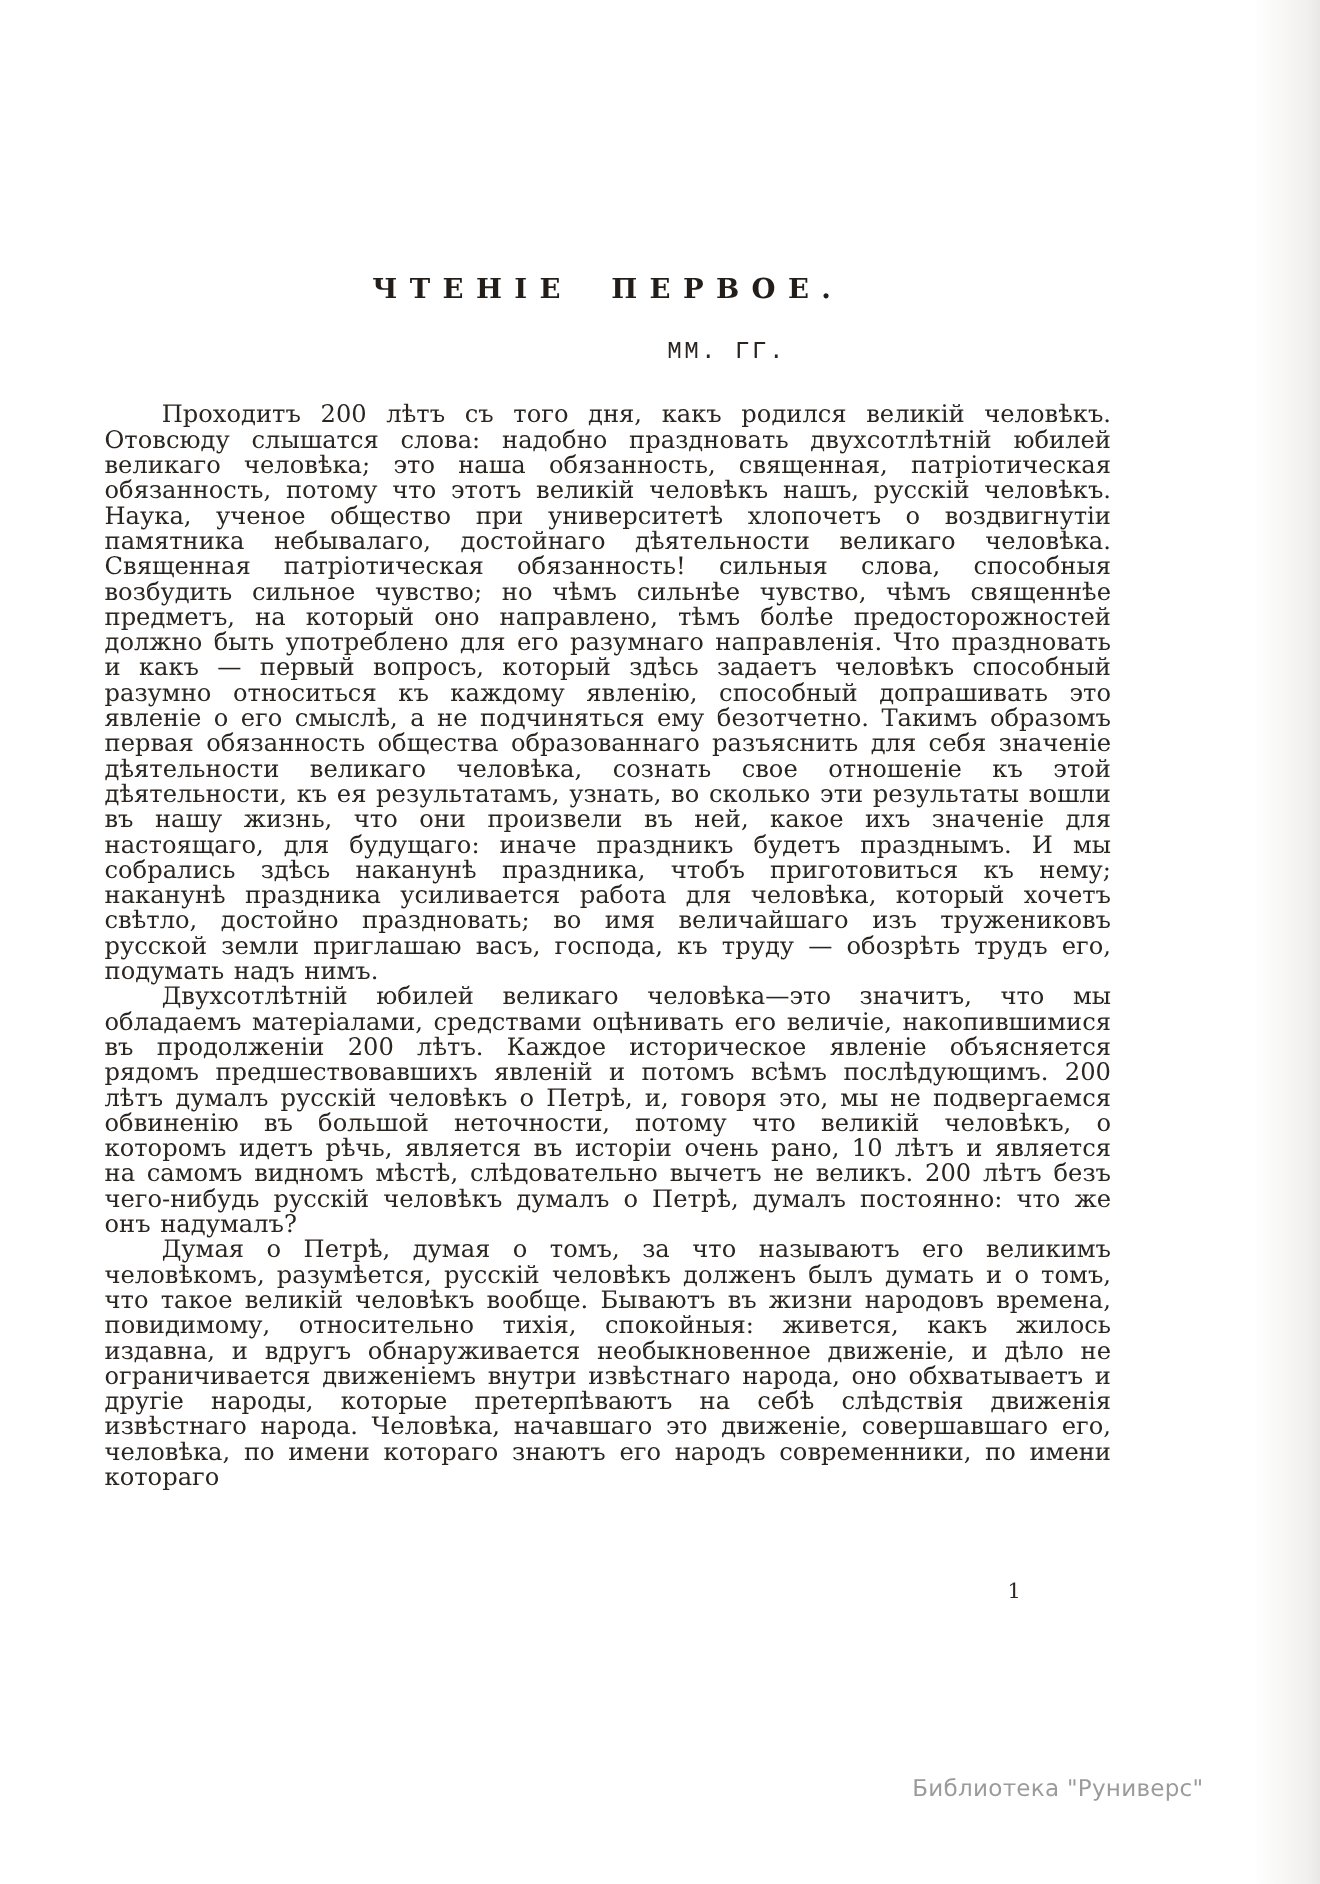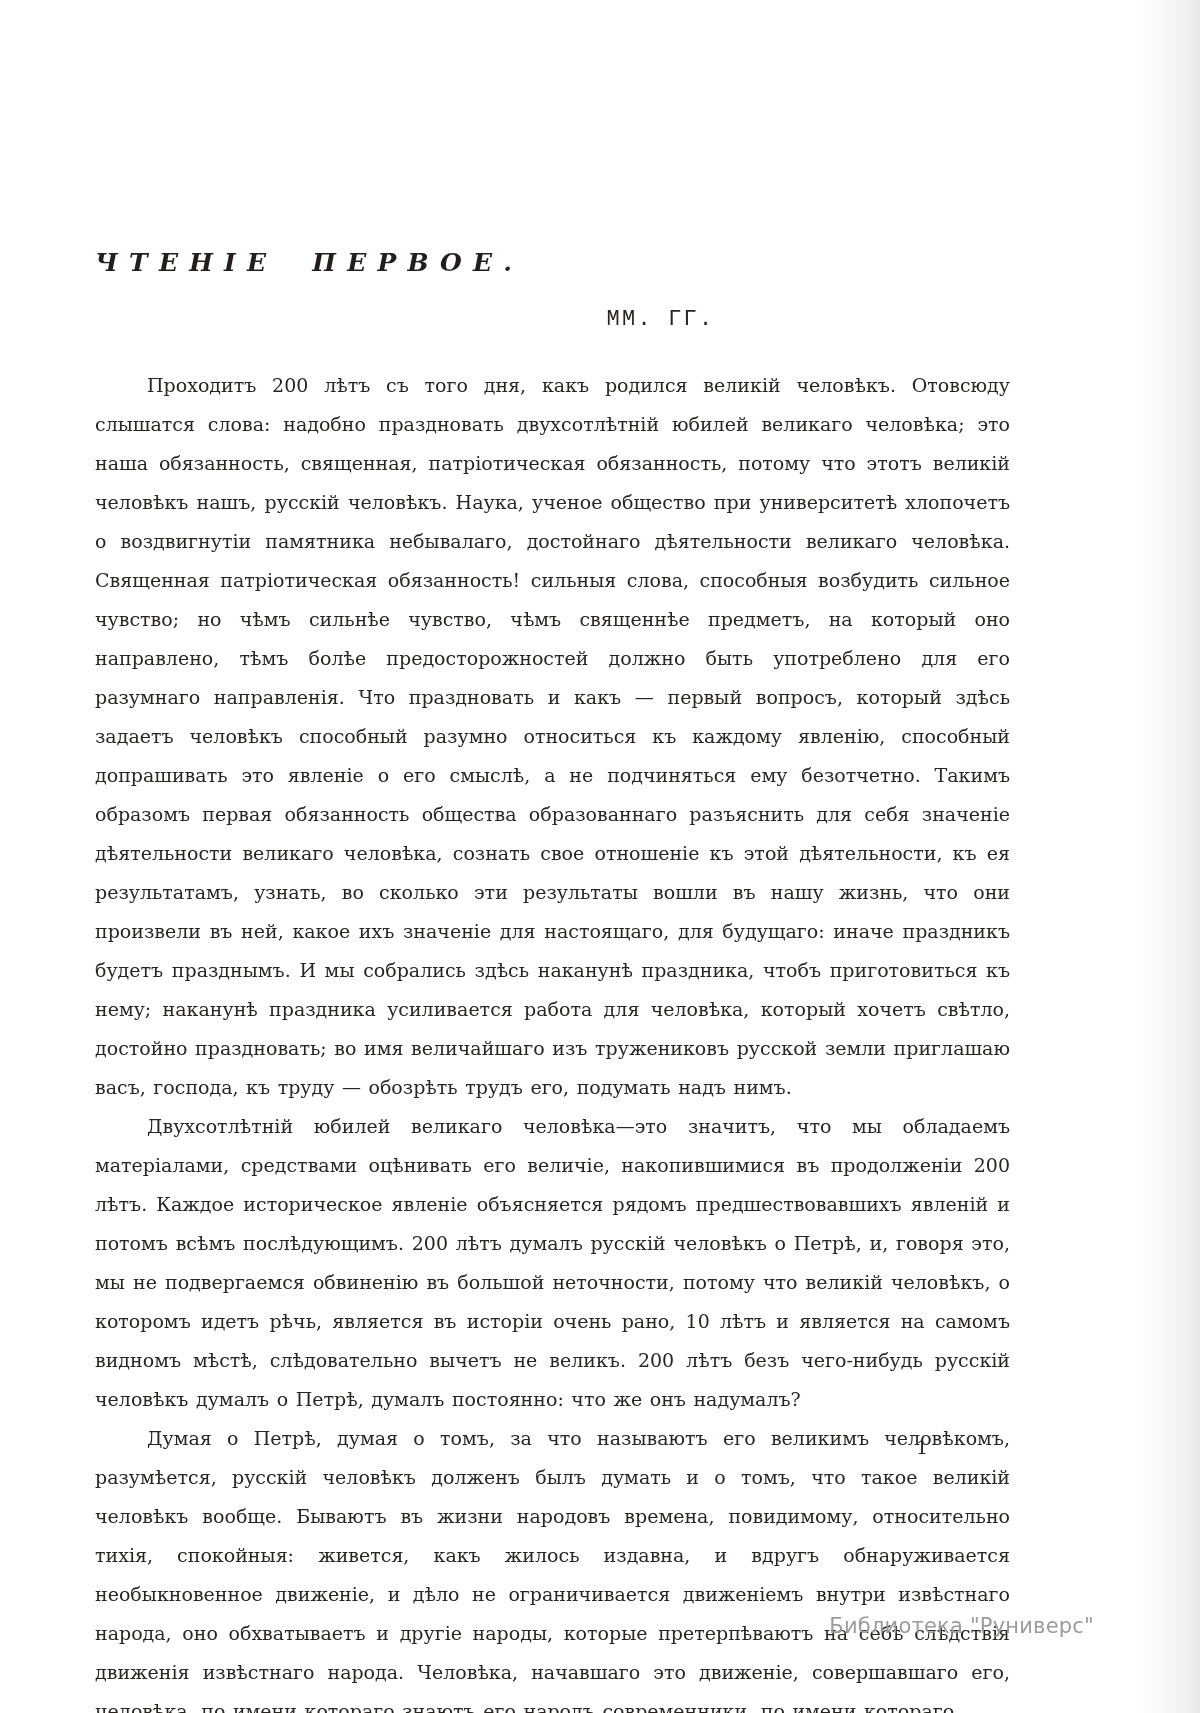--- a/index.html
+++ b/index.html
@@ -24,38 +24,37 @@
     position: absolute;
     left: 95px;
     top: 248px;
     width: 915px;
   }
   .chapter-title {
     font-size: 25px;
     font-weight: bold;
     letter-spacing: 0.45em;
     word-spacing: 0.6em;
-    text-align: left;
+    text-align: center;
     margin: 0 0 30px 0;
     color: #231e1a;
-    font-style: italic;
   }
   .salutation {
     font-size: 22px;
     letter-spacing: 0.10em;
     text-align: center;
     position: relative;
     left: 108px;
     margin: 0 0 34px 0;
     color: #2b2520;
     font-family: Liberation Mono, monospace;
   }
   .body-paragraph {
-    font-size: 19px;
-    line-height: 39px;
+    font-size: 22px;
+    line-height: 23px;
     text-align: justify;
     text-indent: 52px;
     margin: 0;
     word-spacing: 0.08em;
   }
   .page-number {
     position: absolute;
     left: 916px;
     top: 1436px;
     font-size: 19px;

